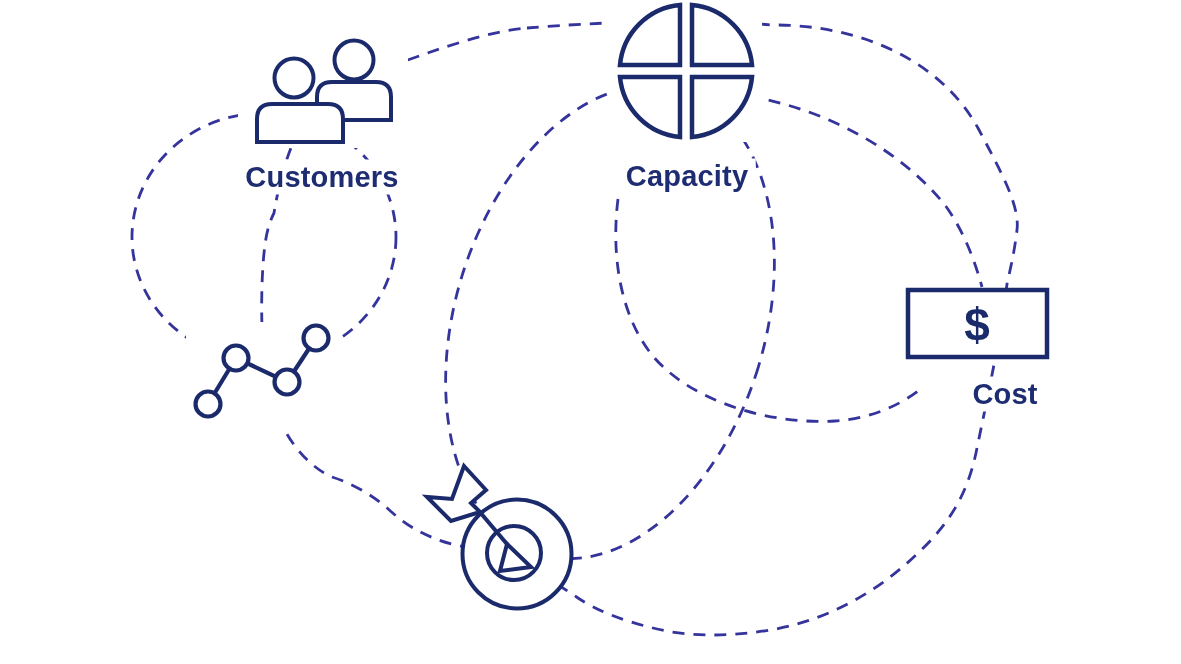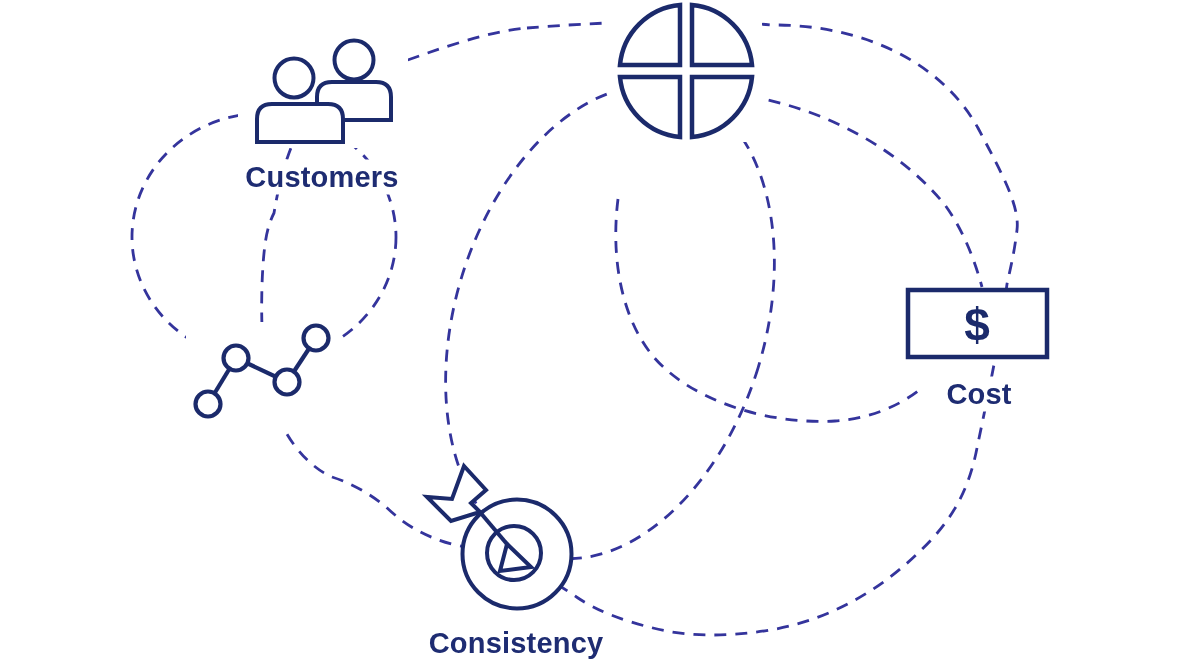--- a/index.html
+++ b/index.html
@@ -116,20 +116,20 @@
       <circle cx="517" cy="554" r="54.5"></circle>
       <circle cx="514" cy="553" r="27"></circle>
       <path d="M 464,466 L 486,490 L 471,503 L 480,512 L 451,521 L 427,497 L 452,499 Z" stroke-linejoin="miter"></path>
       <line x1="479" y1="511" x2="512" y2="550"></line>
       <path d="M 507,544 L 531,567 L 500,571 Z" stroke-linejoin="miter"></path>
     </g>
   </svg>
 
   <div class="node-label" style="left:322px; top:177px;">Customers</div>
 
+  <div class="node-label" style="left:687px; top:176px;">Capacity</div>
 
   <div class="dollar-label" style="left:977px; top:325px;">$</div>
 
-  <div class="node-label" style="left:979px; top:394px;">Cost</div>
+  <div class="node-label" style="left:1005px; top:394px;">Cost</div>
 
 
-  <div class="node-label" style="left:516px; top:643px;">Consistency</div>
 </div>
 
 </body></html>

